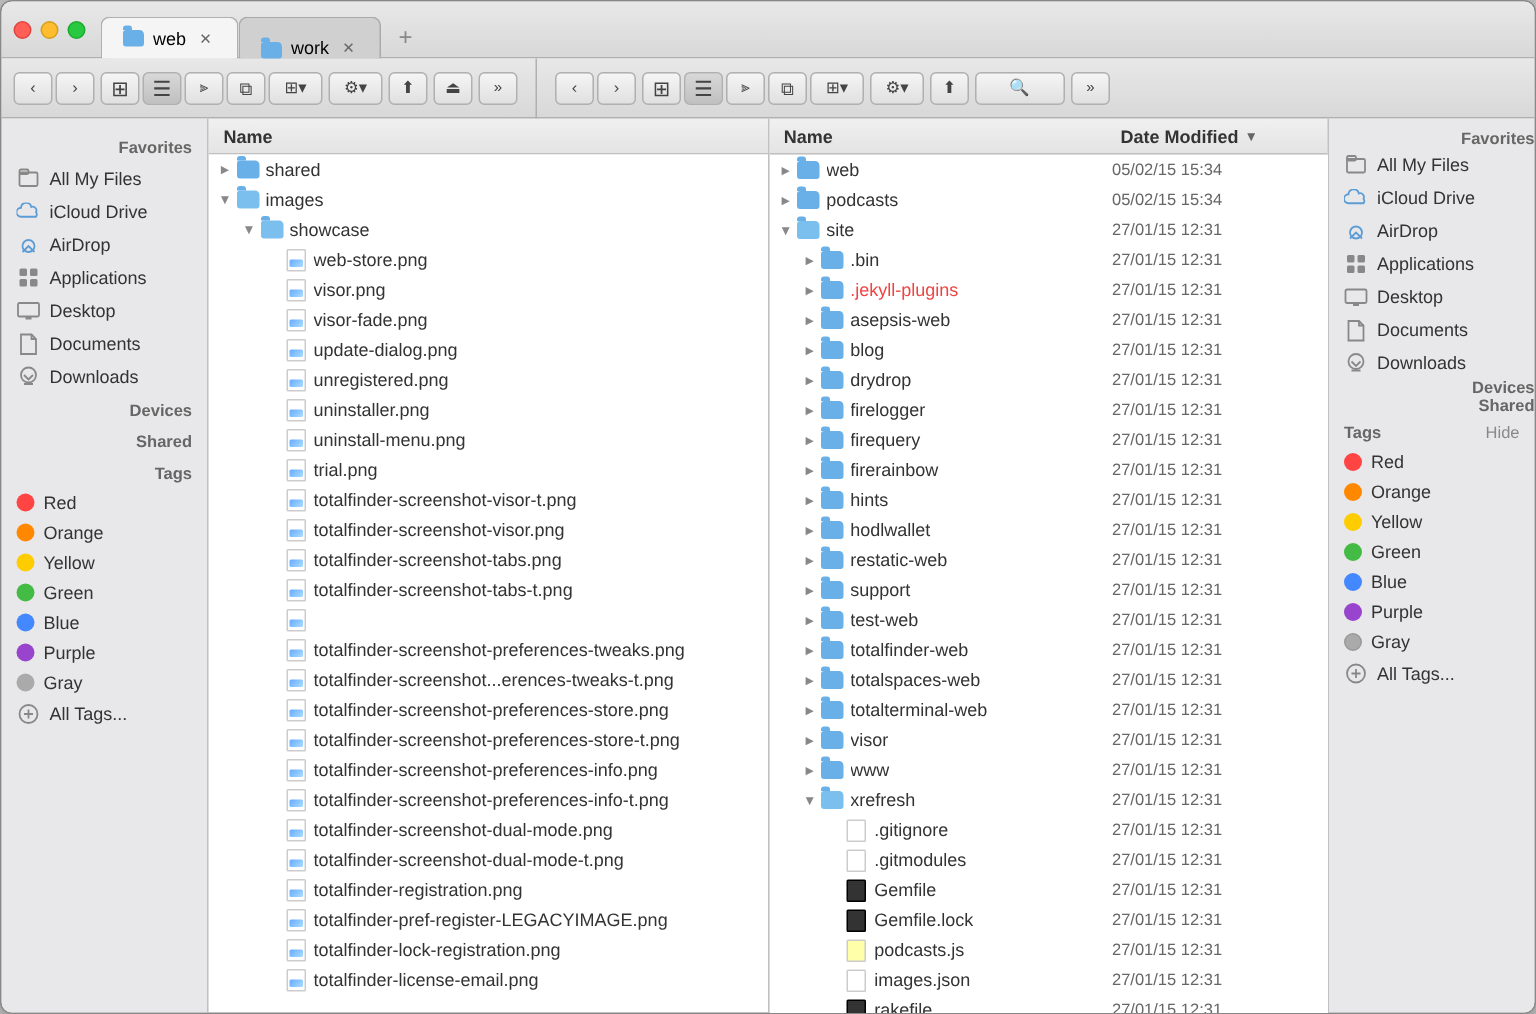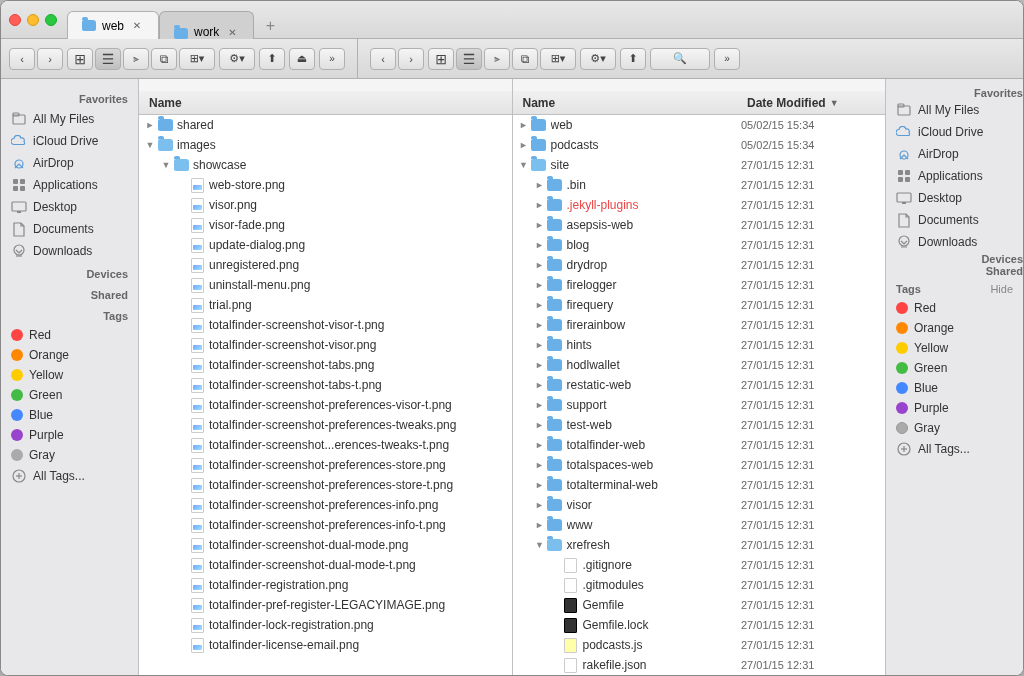--- a/index.html
+++ b/index.html
@@ -213,21 +213,20 @@
     }
     .file-pane:last-child { border-right: none; }
     .column-header {
       display: flex;
       align-items: center;
       background: linear-gradient(to bottom, #f0f0f0, #e4e4e4);
       border-bottom: 1px solid #c0c0c0;
       height: 24px;
       flex-shrink: 0;
       padding: 0 4px;
-      margin-top: 12px;
     }
     .col-header {
       display: flex;
       align-items: center;
       gap: 4px;
       font-size: 12px;
       font-weight: 600;
       color: #333;
       cursor: pointer;
       padding: 0 6px;
@@ -629,20 +628,28 @@
                 <div class="img-file-icon"></div>
               </div>
               <div class="file-name">unregistered.png</div>
             </div>
             <div class="file-row">
               <div class="file-indent" style="width: 32px;"></div>
               <div class="file-expand"></div>
               <div class="file-icon">
                 <div class="img-file-icon"></div>
               </div>
+              <div class="file-name">uninstaller.png</div>
+            </div>
+            <div class="file-row">
+              <div class="file-indent" style="width: 32px;"></div>
+              <div class="file-expand"></div>
+              <div class="file-icon">
+                <div class="img-file-icon"></div>
+              </div>
               <div class="file-name">uninstall-menu.png</div>
             </div>
             <div class="file-row">
               <div class="file-indent" style="width: 32px;"></div>
               <div class="file-expand"></div>
               <div class="file-icon">
                 <div class="img-file-icon"></div>
               </div>
               <div class="file-name">trial.png</div>
             </div>
@@ -677,21 +684,20 @@
                 <div class="img-file-icon"></div>
               </div>
               <div class="file-name">totalfinder-screenshot-tabs-t.png</div>
             </div>
             <div class="file-row">
               <div class="file-indent" style="width: 32px;"></div>
               <div class="file-expand"></div>
               <div class="file-icon">
                 <div class="img-file-icon"></div>
               </div>
-              <div class="file-name">totalfinder-screenshot-preferences-visor-t.png</div>
             </div>
             <div class="file-row">
               <div class="file-indent" style="width: 32px;"></div>
               <div class="file-expand"></div>
               <div class="file-icon">
                 <div class="img-file-icon"></div>
               </div>
               <div class="file-name">totalfinder-screenshot-preferences-tweaks.png</div>
             </div>
             <div class="file-row">
@@ -1038,21 +1044,21 @@
               </div>
               <div class="file-name">podcasts.js</div>
               <div class="file-date">27/01/15 12:31</div>
             </div>
             <div class="file-row">
               <div class="file-indent" style="width: 32px;"></div>
               <div class="file-expand"></div>
               <div class="file-icon">
                 <div class="generic-file-icon"></div>
               </div>
-              <div class="file-name">rakefile.json</div>
+              <div class="file-name">images.json</div>
               <div class="file-date">27/01/15 12:31</div>
             </div>
             <div class="file-row">
               <div class="file-indent" style="width: 32px;"></div>
               <div class="file-expand"></div>
               <div class="file-icon">
                 <div class="black-file-icon"></div>
               </div>
               <div class="file-name">rakefile</div>
               <div class="file-date">27/01/15 12:31</div>

